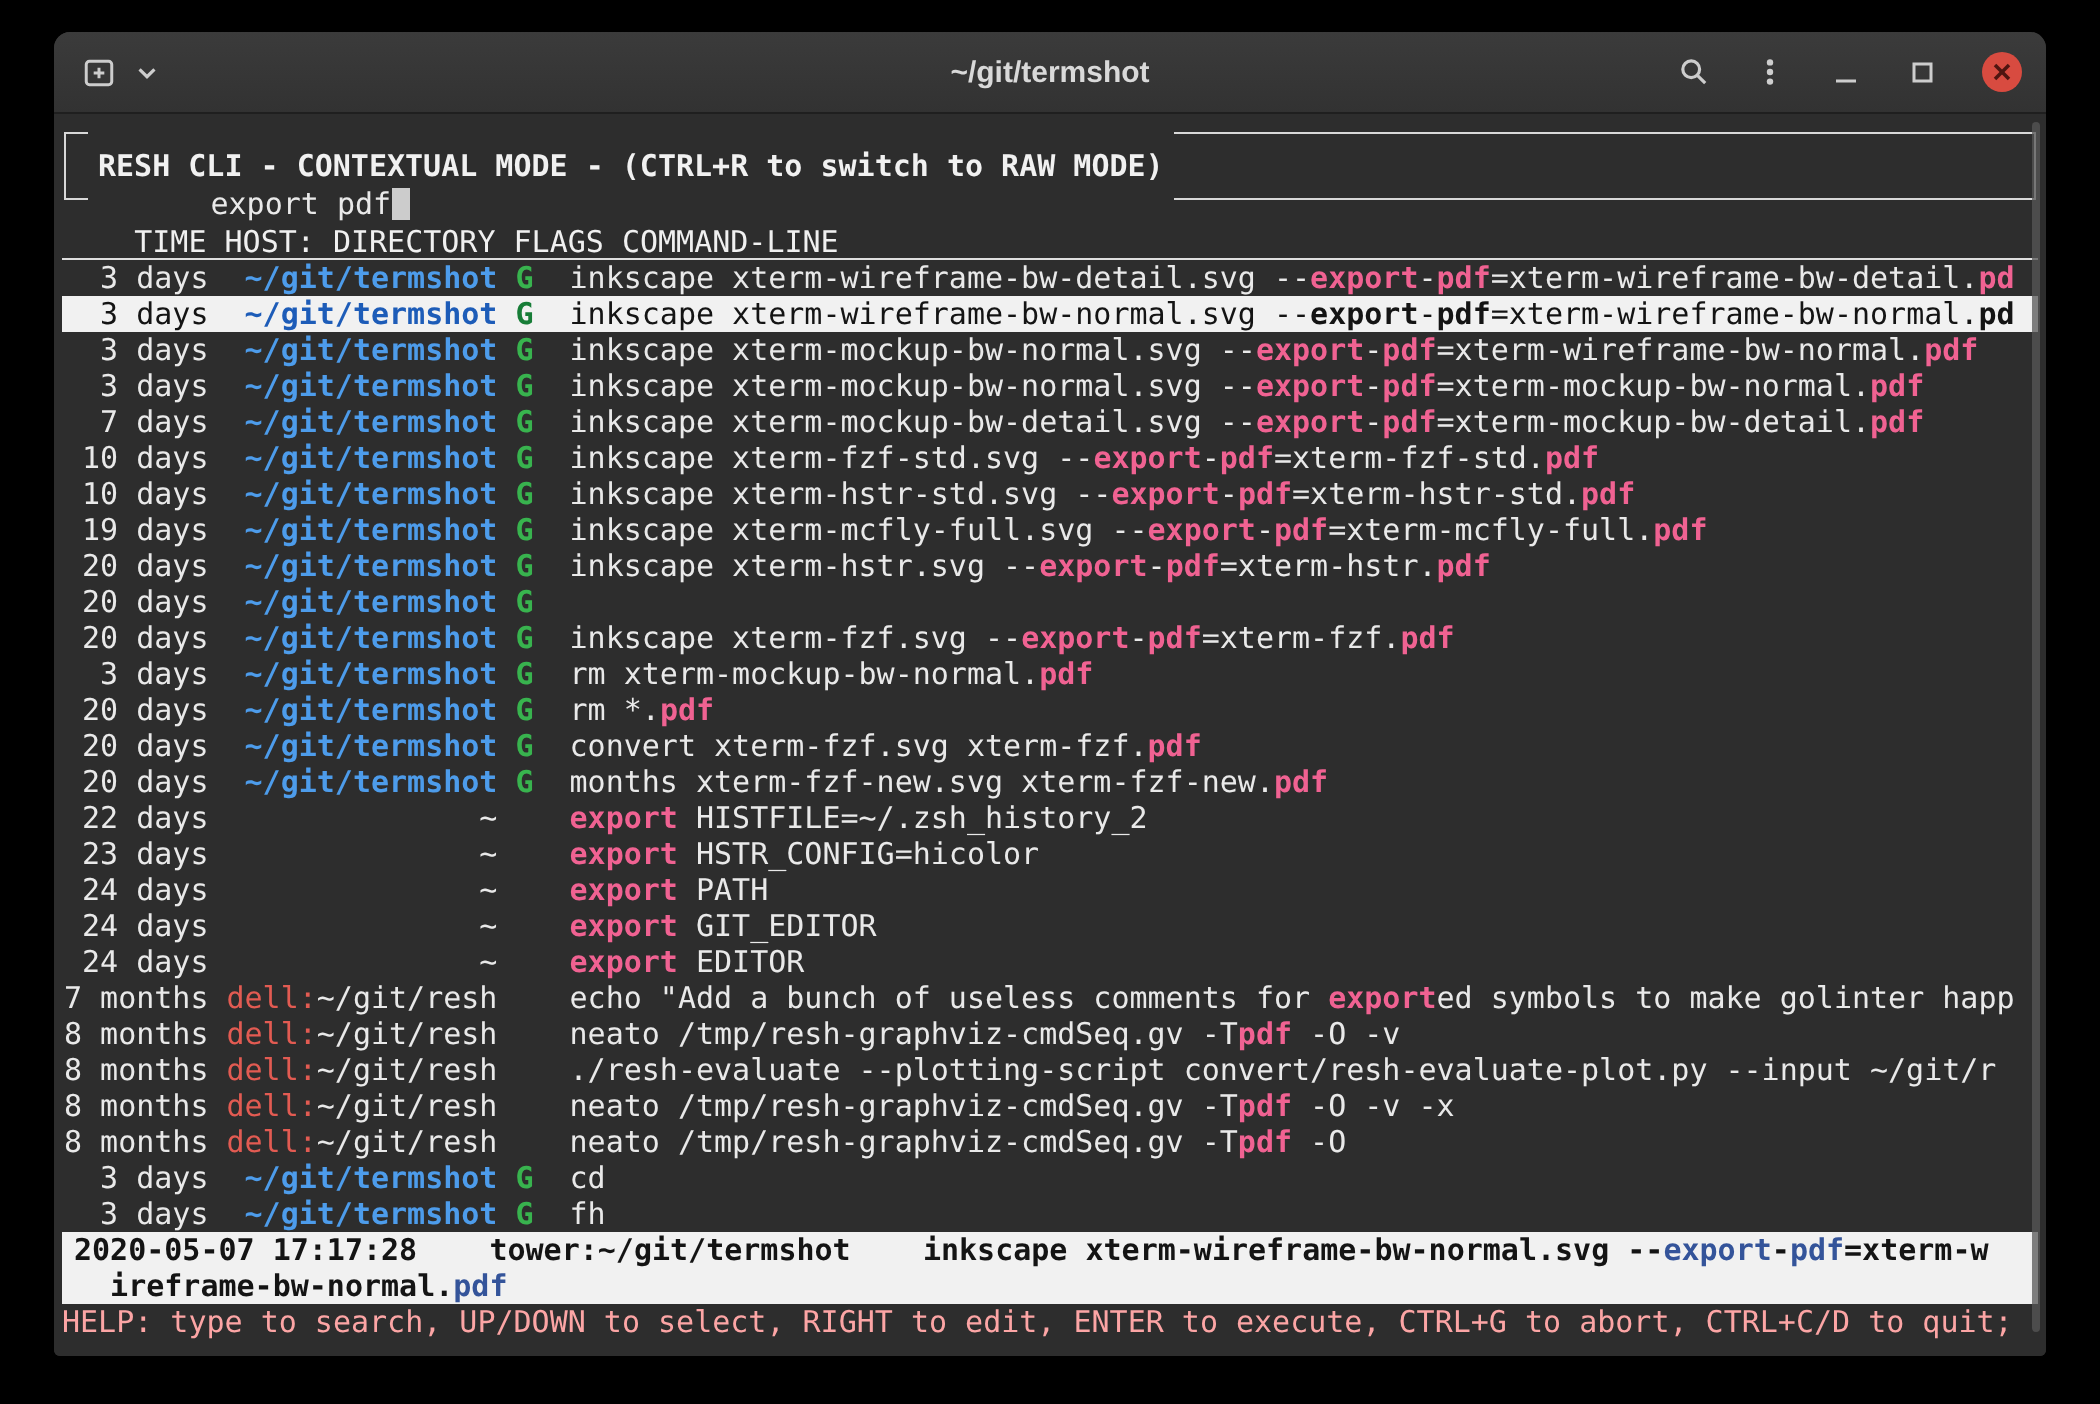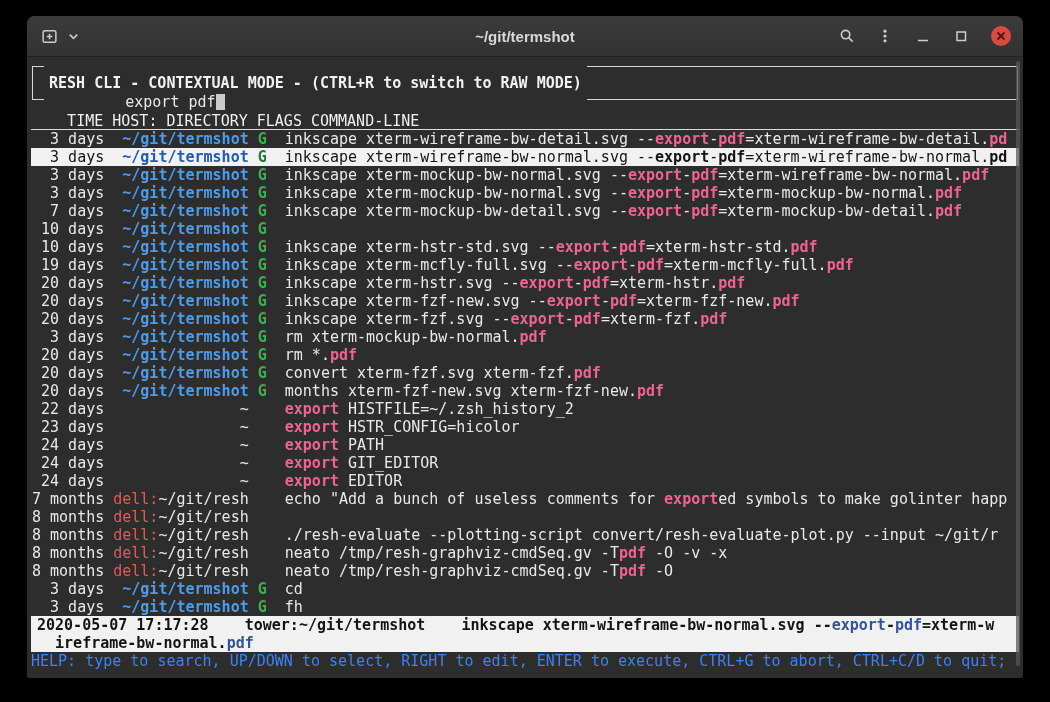--- a/index.html
+++ b/index.html
@@ -41,21 +41,21 @@
     color:var(--foreground,#e9e9e9);
   }
   .search-box{
     position:relative;margin:9px 1px 0 1px;height:34px;box-sizing:border-box;
     border:1px solid #d8d8d8;
   }
   .search-title{
     position:absolute;top:-9px;left:11px;padding:16px 5px;white-space:pre;
     background:var(--terminal-bg,#2d2d2d);font-weight:700;color:#f1f1f1;
   }
-  .search-line{position:absolute;left:20px;top:8px;white-space:pre;}
+  .search-line{position:absolute;left:0;top:8px;white-space:pre;}
   .cursor{
     display:inline-block;width:9px;height:16px;vertical-align:-3px;
     background:#cccccc;
   }
   .table-header{
     margin-top:12px;height:18px;white-space:pre;overflow:hidden;
     border-bottom:1px solid #dedede;box-sizing:border-box;color:#f0f0f0;
   }
   .hrow{display:flex;height:18px;white-space:pre;padding-left:1px;}
   .col-time{flex:none;width:8ch;text-align:right;overflow:hidden;}
@@ -69,21 +69,21 @@
   .selected{background:var(--selection-bg,#f1f1f1);color:var(--selection-fg,#141414);}
   .selected .host-dir{color:var(--selection-dir-blue,#1d5cb8);}
   .selected .col-flag{color:var(--selection-flag-green,#177d37);}
   .selected .match{color:var(--selection-fg,#141414);}
   .status{
     background:var(--selection-bg,#f1f1f1);color:var(--selection-fg,#141414);
     font-weight:700;padding:0 6px;
   }
   .status-line{height:18px;white-space:pre;overflow:hidden;}
   .smatch{color:var(--status-match,#34549a);}
-  .help{height:18px;white-space:pre;overflow:hidden;color:#3b82f6;}
+  .help{height:18px;white-space:pre;overflow:hidden;color:#fca5a5;}
   .scrollbar{
     position:absolute;top:4px;bottom:12px;right:3px;width:4px;
     background:#575757;border-radius:2px;opacity:.75;
   }
 </style>
 </head>
 <body>
 
 <div class="window">
 
@@ -160,37 +160,37 @@
     </div>
 
     <div class="table-header">    TIME HOST: DIRECTORY FLAGS COMMAND-LINE</div>
 
     <div>
         <div class="hrow"><span class="col-time">3 days</span><span class="col-host"><span class="host-dir">~/git/termshot</span></span><span class="col-flag">G</span><span class="col-cmd"><span>inkscape xterm-wireframe-bw-detail.svg --</span><span class="match">export</span><span>-</span><span class="match">pdf</span><span>=xterm-wireframe-bw-detail.</span><span class="match">pd</span></span></div>
         <div class="hrow selected"><span class="col-time">3 days</span><span class="col-host"><span class="host-dir">~/git/termshot</span></span><span class="col-flag">G</span><span class="col-cmd"><span>inkscape xterm-wireframe-bw-normal.svg --</span><span class="match">export</span><span>-</span><span class="match">pdf</span><span>=xterm-wireframe-bw-normal.</span><span class="match">pd</span></span></div>
         <div class="hrow"><span class="col-time">3 days</span><span class="col-host"><span class="host-dir">~/git/termshot</span></span><span class="col-flag">G</span><span class="col-cmd"><span>inkscape xterm-mockup-bw-normal.svg --</span><span class="match">export</span><span>-</span><span class="match">pdf</span><span>=xterm-wireframe-bw-normal.</span><span class="match">pdf</span></span></div>
         <div class="hrow"><span class="col-time">3 days</span><span class="col-host"><span class="host-dir">~/git/termshot</span></span><span class="col-flag">G</span><span class="col-cmd"><span>inkscape xterm-mockup-bw-normal.svg --</span><span class="match">export</span><span>-</span><span class="match">pdf</span><span>=xterm-mockup-bw-normal.</span><span class="match">pdf</span></span></div>
         <div class="hrow"><span class="col-time">7 days</span><span class="col-host"><span class="host-dir">~/git/termshot</span></span><span class="col-flag">G</span><span class="col-cmd"><span>inkscape xterm-mockup-bw-detail.svg --</span><span class="match">export</span><span>-</span><span class="match">pdf</span><span>=xterm-mockup-bw-detail.</span><span class="match">pdf</span></span></div>
-        <div class="hrow"><span class="col-time">10 days</span><span class="col-host"><span class="host-dir">~/git/termshot</span></span><span class="col-flag">G</span></div>
+        <div class="hrow"><span class="col-time">10 days</span><span class="col-host"><span class="host-dir">~/git/termshot</span></span><span class="col-flag">G</span><span class="col-cmd"><span>inkscape xterm-fzf-std.svg --</span><span class="match">export</span><span>-</span><span class="match">pdf</span><span>=xterm-fzf-std.</span><span class="match">pdf</span></span></div>
         <div class="hrow"><span class="col-time">10 days</span><span class="col-host"><span class="host-dir">~/git/termshot</span></span><span class="col-flag">G</span><span class="col-cmd"><span>inkscape xterm-hstr-std.svg --</span><span class="match">export</span><span>-</span><span class="match">pdf</span><span>=xterm-hstr-std.</span><span class="match">pdf</span></span></div>
         <div class="hrow"><span class="col-time">19 days</span><span class="col-host"><span class="host-dir">~/git/termshot</span></span><span class="col-flag">G</span><span class="col-cmd"><span>inkscape xterm-mcfly-full.svg --</span><span class="match">export</span><span>-</span><span class="match">pdf</span><span>=xterm-mcfly-full.</span><span class="match">pdf</span></span></div>
         <div class="hrow"><span class="col-time">20 days</span><span class="col-host"><span class="host-dir">~/git/termshot</span></span><span class="col-flag">G</span><span class="col-cmd"><span>inkscape xterm-hstr.svg --</span><span class="match">export</span><span>-</span><span class="match">pdf</span><span>=xterm-hstr.</span><span class="match">pdf</span></span></div>
-        <div class="hrow"><span class="col-time">20 days</span><span class="col-host"><span class="host-dir">~/git/termshot</span></span><span class="col-flag">G</span><span class="col-cmd"><span>inkscape xterm-fzf-new.svg --</span><span class="match">export</span><span>-</span><span class="match">pdf</span><span>=xterm-fzf-new.</span><span class="match">pdf</span></span></div>
+        <div class="hrow"><span class="col-time">20 days</span><span class="col-host"><span class="host-dir">~/git/termshot</span></span><span class="col-flag">G</span></div>
         <div class="hrow"><span class="col-time">20 days</span><span class="col-host"><span class="host-dir">~/git/termshot</span></span><span class="col-flag">G</span><span class="col-cmd"><span>inkscape xterm-fzf.svg --</span><span class="match">export</span><span>-</span><span class="match">pdf</span><span>=xterm-fzf.</span><span class="match">pdf</span></span></div>
         <div class="hrow"><span class="col-time">3 days</span><span class="col-host"><span class="host-dir">~/git/termshot</span></span><span class="col-flag">G</span><span class="col-cmd"><span>rm xterm-mockup-bw-normal.</span><span class="match">pdf</span></span></div>
         <div class="hrow"><span class="col-time">20 days</span><span class="col-host"><span class="host-dir">~/git/termshot</span></span><span class="col-flag">G</span><span class="col-cmd"><span>rm *.</span><span class="match">pdf</span></span></div>
         <div class="hrow"><span class="col-time">20 days</span><span class="col-host"><span class="host-dir">~/git/termshot</span></span><span class="col-flag">G</span><span class="col-cmd"><span>convert xterm-fzf.svg xterm-fzf.</span><span class="match">pdf</span></span></div>
         <div class="hrow"><span class="col-time">20 days</span><span class="col-host"><span class="host-dir">~/git/termshot</span></span><span class="col-flag">G</span><span class="col-cmd"><span>months xterm-fzf-new.svg xterm-fzf-new.</span><span class="match">pdf</span></span></div>
         <div class="hrow"><span class="col-time">22 days</span><span class="col-host"><span class="host-plain">~</span></span><span class="col-flag"></span><span class="col-cmd"><span class="match">export</span><span> HISTFILE=~/.zsh_history_2</span></span></div>
         <div class="hrow"><span class="col-time">23 days</span><span class="col-host"><span class="host-plain">~</span></span><span class="col-flag"></span><span class="col-cmd"><span class="match">export</span><span> HSTR_CONFIG=hicolor</span></span></div>
         <div class="hrow"><span class="col-time">24 days</span><span class="col-host"><span class="host-plain">~</span></span><span class="col-flag"></span><span class="col-cmd"><span class="match">export</span><span> PATH</span></span></div>
         <div class="hrow"><span class="col-time">24 days</span><span class="col-host"><span class="host-plain">~</span></span><span class="col-flag"></span><span class="col-cmd"><span class="match">export</span><span> GIT_EDITOR</span></span></div>
         <div class="hrow"><span class="col-time">24 days</span><span class="col-host"><span class="host-plain">~</span></span><span class="col-flag"></span><span class="col-cmd"><span class="match">export</span><span> EDITOR</span></span></div>
         <div class="hrow"><span class="col-time">7 months</span><span class="col-host"><span class="host-prefix">dell:</span><span class="host-plain">~/git/resh</span></span><span class="col-flag"></span><span class="col-cmd"><span>echo "Add a bunch of useless comments for </span><span class="match">export</span><span>ed symbols to make golinter happ</span></span></div>
-        <div class="hrow"><span class="col-time">8 months</span><span class="col-host"><span class="host-prefix">dell:</span><span class="host-plain">~/git/resh</span></span><span class="col-flag"></span></div>
+        <div class="hrow"><span class="col-time">8 months</span><span class="col-host"><span class="host-prefix">dell:</span><span class="host-plain">~/git/resh</span></span><span class="col-flag"></span><span class="col-cmd"><span>neato /tmp/resh-graphviz-cmdSeq.gv -T</span><span class="match">pdf</span><span> -O -v</span></span></div>
         <div class="hrow"><span class="col-time">8 months</span><span class="col-host"><span class="host-prefix">dell:</span><span class="host-plain">~/git/resh</span></span><span class="col-flag"></span><span class="col-cmd"><span>./resh-evaluate --plotting-script convert/resh-evaluate-plot.py --input ~/git/r</span></span></div>
         <div class="hrow"><span class="col-time">8 months</span><span class="col-host"><span class="host-prefix">dell:</span><span class="host-plain">~/git/resh</span></span><span class="col-flag"></span><span class="col-cmd"><span>neato /tmp/resh-graphviz-cmdSeq.gv -T</span><span class="match">pdf</span><span> -O -v -x</span></span></div>
         <div class="hrow"><span class="col-time">8 months</span><span class="col-host"><span class="host-prefix">dell:</span><span class="host-plain">~/git/resh</span></span><span class="col-flag"></span><span class="col-cmd"><span>neato /tmp/resh-graphviz-cmdSeq.gv -T</span><span class="match">pdf</span><span> -O</span></span></div>
         <div class="hrow"><span class="col-time">3 days</span><span class="col-host"><span class="host-dir">~/git/termshot</span></span><span class="col-flag">G</span><span class="col-cmd"><span>cd</span></span></div>
         <div class="hrow"><span class="col-time">3 days</span><span class="col-host"><span class="host-dir">~/git/termshot</span></span><span class="col-flag">G</span><span class="col-cmd"><span>fh</span></span></div>
       </div>
 
     <div class="status">
         <div class="status-line"><span>2020-05-07 17:17:28    tower:~/git/termshot    inkscape xterm-wireframe-bw-normal.svg --</span><span class="smatch">export</span><span>-</span><span class="smatch">pdf</span><span>=xterm-w</span></div>
         <div class="status-line"><span>  ireframe-bw-normal.</span><span class="smatch">pdf</span></div>

